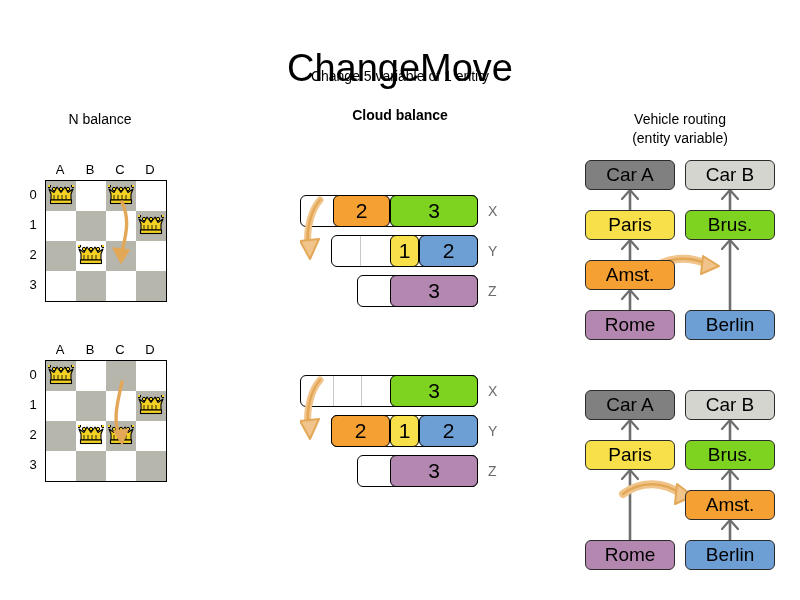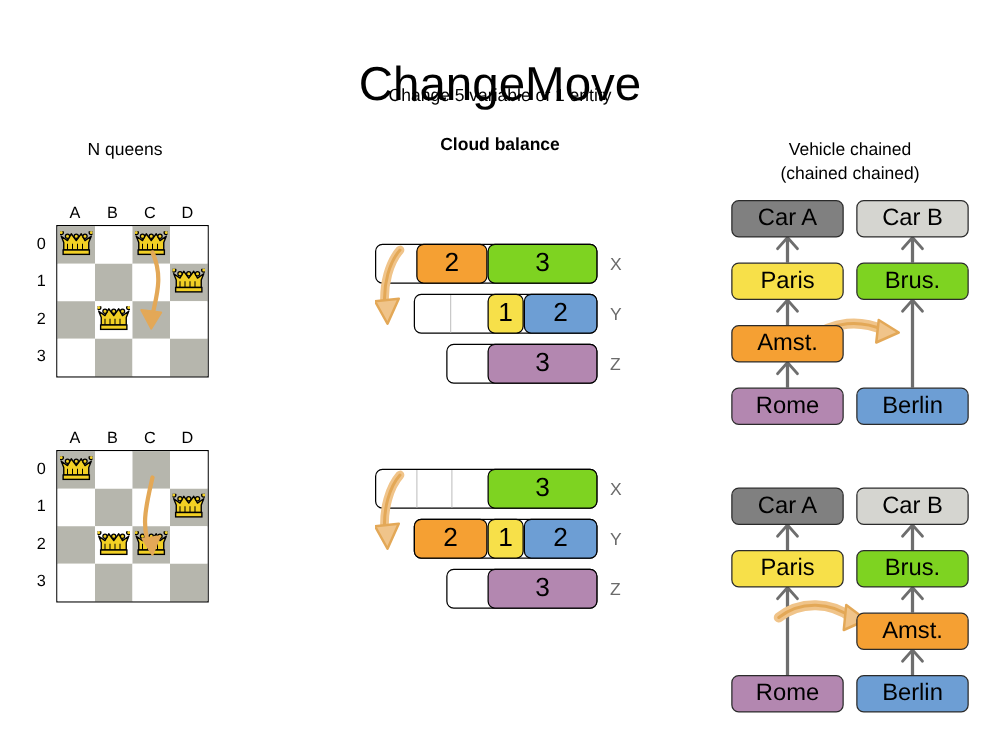--- a/index.html
+++ b/index.html
@@ -152,25 +152,25 @@
     width: 220px; height: 200px;
     pointer-events: none;
   }
 </style>
 </head>
 <body>
 
 <h1 id="page-title">ChangeMove</h1>
 <div id="page-subtitle">Change 5 variable of 1 entity</div>
 
-<div class="section-heading" id="heading-nqueens">N queens</div>
+<div class="section-heading" id="heading-nqueens">N balance</div>
 <div class="section-heading" id="heading-cloud">Cloud balance</div>
 <div class="section-heading" id="heading-routing">
-  <div>Vehicle chained</div>
-  <div>(chained chained)</div>
+  <div>Vehicle routing</div>
+  <div>(entity variable)</div>
 </div>
 
 <div class="board-wrap" id="nqueens-before" style="left:20px; top:160px;">
     <div class="file-label" style="left: 25px;">A</div>
     <div class="file-label" style="left: 55px;">B</div>
     <div class="file-label" style="left: 85px;">C</div>
     <div class="file-label" style="left: 115px;">D</div>
     <div class="rank-label" style="top: 20px;">0</div>
     <div class="rank-label" style="top: 50px;">1</div>
     <div class="rank-label" style="top: 80px;">2</div>

